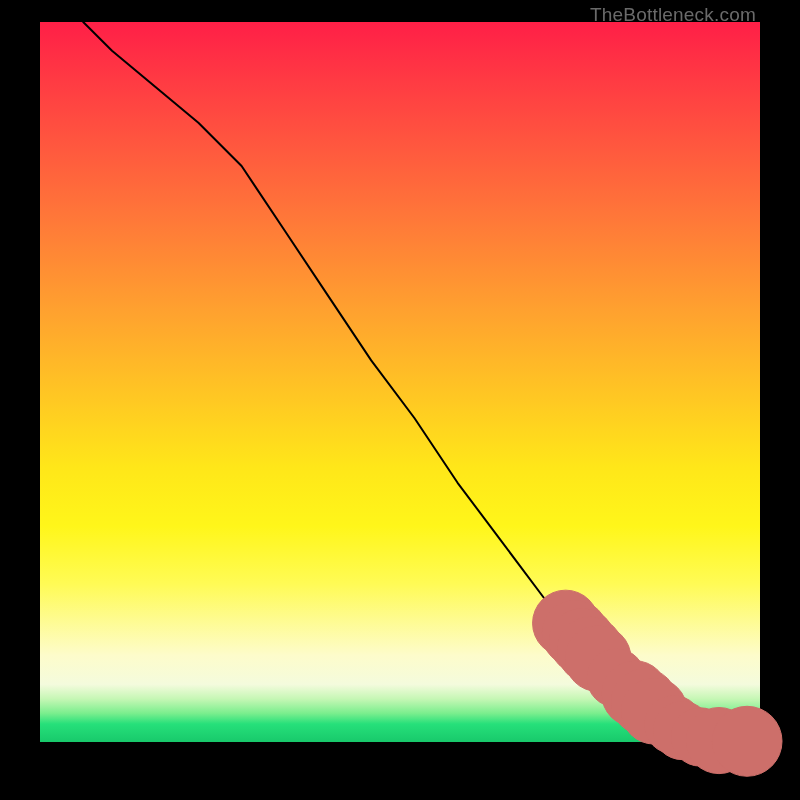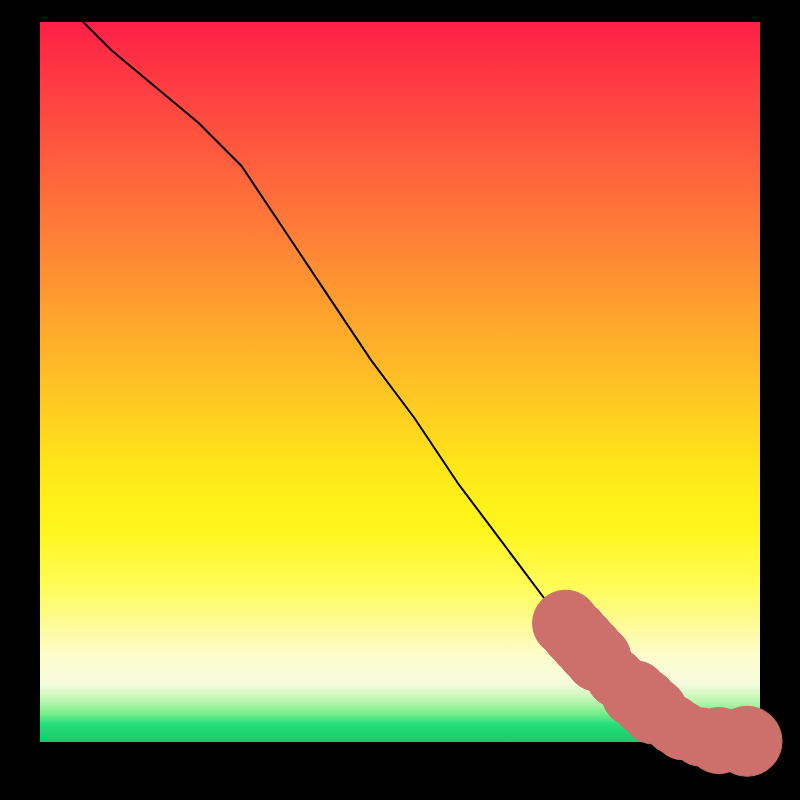--- a/index.html
+++ b/index.html
@@ -59,20 +59,21 @@
     top: 0;
     width: 720px;
     height: 720px;
     overflow: visible;
   }
 </style>
 </head>
 <body>
 
 <div class="frame">
+  <div class="watermark">TheBottleneck.com</div>
 
   <div class="plot-area">
     <svg class="overlay" viewBox="0 0 720 720" preserveAspectRatio="none">
       <polyline id="main-line" fill="none" stroke-width="2" stroke-linecap="round" stroke-linejoin="round" points="43.20,0.00 72.00,28.80 115.20,64.80 158.40,100.80 201.60,144.00 244.80,208.80 288.00,273.60 331.20,338.40 374.40,396.00 417.60,460.80 460.80,518.40 504.00,576.00 547.20,626.40 576.00,655.20 604.80,676.80 633.60,698.40 648.00,705.60 662.40,712.80 676.80,717.84 691.20,720.00 705.60,720.00" stroke="#000000"></polyline>
       <g id="marker-layer">
           <circle cx="525.60" cy="601.20" r="33.05" fill="#cd6f6a" stroke="#cd6f6a"></circle>
           <circle cx="534.96" cy="611.28" r="33.05" fill="#cd6f6a" stroke="#cd6f6a"></circle>
           <circle cx="542.16" cy="619.20" r="33.05" fill="#cd6f6a" stroke="#cd6f6a"></circle>
           <circle cx="550.08" cy="627.84" r="33.05" fill="#cd6f6a" stroke="#cd6f6a"></circle>
           <circle cx="558.00" cy="636.48" r="33.05" fill="#cd6f6a" stroke="#cd6f6a"></circle>

